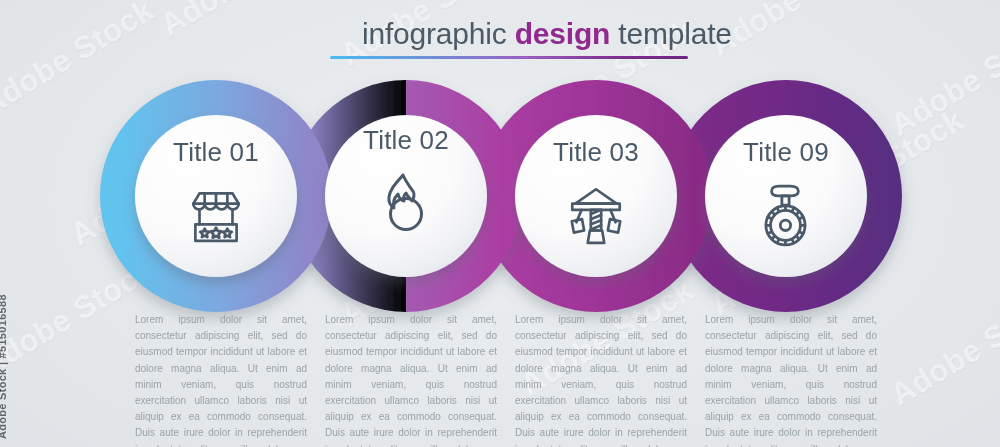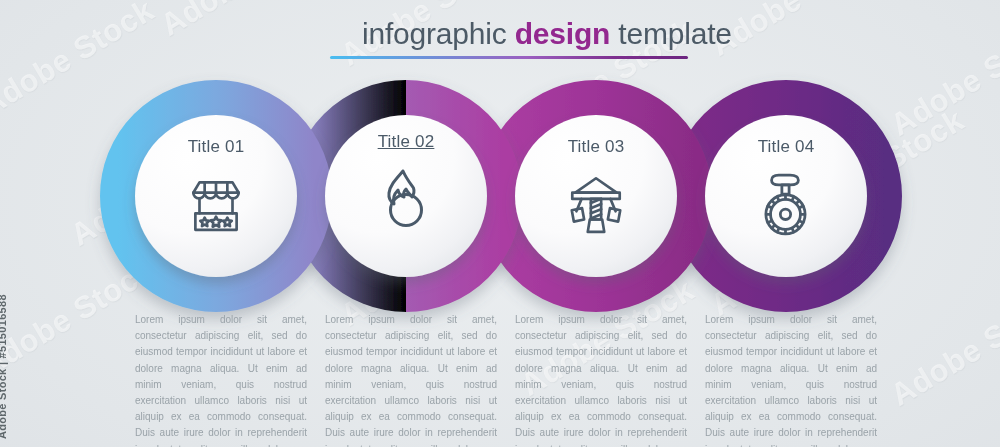--- a/index.html
+++ b/index.html
@@ -67,21 +67,21 @@
     width:358px;
     background: linear-gradient(to right, #49bdf0 0%, #6f8fd8 28%, #9b5fc0 55%, #7d2f8e 80%, #6c2580 100%);
     border-radius:2px;
   }
 
   
   .rings { position:absolute; left:0; top:0; width:1000px; height:447px; }
 
   .card-title {
     margin-top:30px;
-    font-size:17px;
+    font-size:26px;
     font-weight:400;
     color:#4b5a68;
     letter-spacing:0.2px;
   }
 
   .icon-box {
     margin-top:12px;
     width:72px;
     height:72px;
     display:flex;
@@ -202,21 +202,21 @@
         <rect x="12" y="42" width="40" height="16"></rect>
 
         <path d="M21 46.2 l1.3 2.7 3 .4 -2.2 2.1 .5 3 -2.6-1.4 -2.6 1.4 .5-3 -2.2-2.1 3-.4 Z"></path>
         <path d="M32 45.2 l1.6 3.2 3.6 .5 -2.6 2.5 .6 3.6 -3.2-1.7 -3.2 1.7 .6-3.6 -2.6-2.5 3.6-.5 Z"></path>
         <path d="M43 46.2 l1.3 2.7 3 .4 -2.2 2.1 .5 3 -2.6-1.4 -2.6 1.4 .5-3 -2.2-2.1 3-.4 Z"></path>
       </svg>
     </div>
   </div>
 
   <div style="position:absolute; left:325px; top:115px; width:162px; text-align:center;">
-    <div class="card-title" style="margin-top:17px;text-decoration:underline;">Title 02</div>
+    <div class="card-title" style="margin-top:10px;">Title 02</div>
     <div class="icon-box" style="margin:10px auto 0;">
       <svg width="62" height="66" viewBox="0 0 60 66" fill="none" stroke="#4a5a6a" stroke-width="3" stroke-linecap="round" stroke-linejoin="round">
 
         <path d="M27 6 C20 14 14 20 13 28 C12.4 33 15 37 18 39
                  C16.6 34 18 29 22 25
                  C22.8 29 25 31 28 32
                  C27 29 28 26 30 24
                  C31 27 34 29 36 32
                  C38 29 38.5 26 37.5 23
                  C34 18 30 13 27 6 Z"></path>
@@ -243,21 +243,21 @@
 
         <path d="M46 26 L51 38"></path>
         <path d="M55.5 37 L45.5 35 L43.5 46 L53.5 48 Z"></path>
 
         <path d="M26 46 L38 46 L40 58 L24 58 Z"></path>
       </svg>
     </div>
   </div>
 
   <div style="position:absolute; left:705px; top:115px; width:162px; text-align:center;">
-    <div class="card-title" style="margin-top:22px;">Title 04</div>
+    <div class="card-title" style="margin-top:22px;">Title 09</div>
     <div class="icon-box" style="margin:10px auto 0;">
       <svg width="62" height="66" viewBox="0 0 60 64" fill="none" stroke="#4a5a6a" stroke-width="2.7" stroke-linecap="round" stroke-linejoin="round">
 
         <path d="M16 10 C16 6.5 19 5 23 5 L34 5 C39 5 42 7 42 10 C42 13 39 14.5 34 14.5 L23 14.5 C19 14.5 16 13.5 16 10 Z"></path>
 
         <rect x="26" y="14.5" width="7" height="9"></rect>
 
         <circle cx="29.5" cy="43" r="19"></circle>
         <circle cx="29.5" cy="43" r="14.5"></circle>
 

